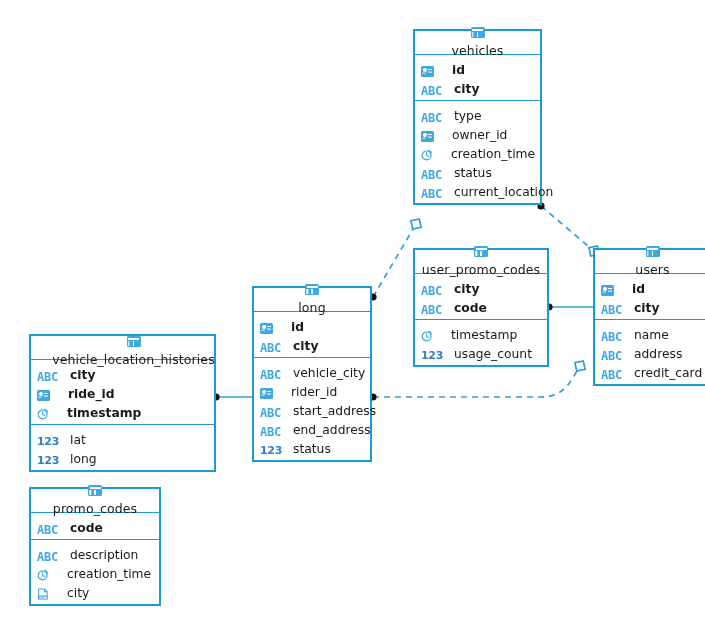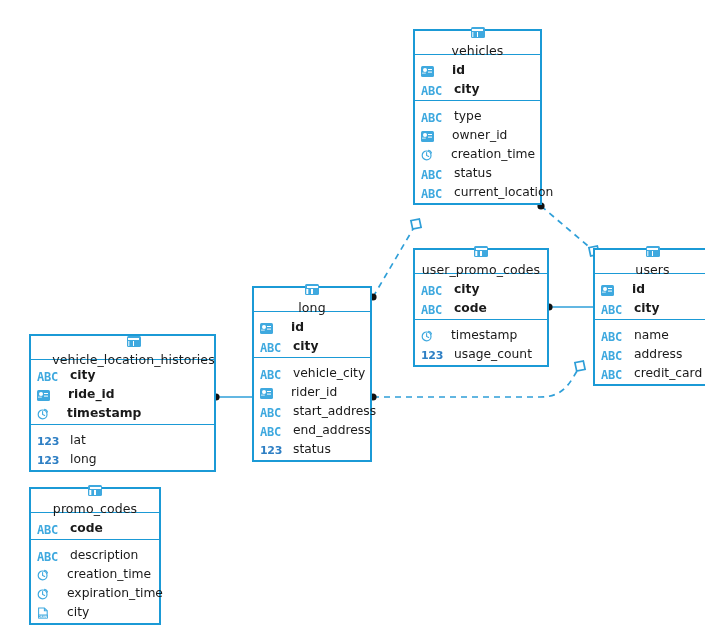--- a/index.html
+++ b/index.html
@@ -321,30 +321,20 @@
             <span class="ic ic-clock">
               <svg width="12" height="12" viewBox="0 0 12 12">
                 <circle cx="5.6" cy="6.4" r="4.4" fill="none" stroke="#3fa9df" stroke-width="1.2"></circle>
                 <path d="M5.6 3.6 L5.6 6.4 L7.7 7.4" fill="none" stroke="#3fa9df" stroke-width="1.1" stroke-linecap="round"></path>
                 <path d="M7.6 1.4 q2.3 .5 2.9 2.6" fill="none" stroke="#3fa9df" stroke-width="1.1" stroke-linecap="round"></path>
               </svg>
             </span>
             <span class="fname">creation_time</span>
           </div>
           <div class="row">
-            <span class="ic ic-clock">
-              <svg width="12" height="12" viewBox="0 0 12 12">
-                <circle cx="5.6" cy="6.4" r="4.4" fill="none" stroke="#3fa9df" stroke-width="1.2"></circle>
-                <path d="M5.6 3.6 L5.6 6.4 L7.7 7.4" fill="none" stroke="#3fa9df" stroke-width="1.1" stroke-linecap="round"></path>
-                <path d="M7.6 1.4 q2.3 .5 2.9 2.6" fill="none" stroke="#3fa9df" stroke-width="1.1" stroke-linecap="round"></path>
-              </svg>
-            </span>
-            <span class="fname">expiration_time</span>
-          </div>
-          <div class="row">
             <span class="ic ic-json">
               <svg width="12" height="12" viewBox="0 0 12 12">
                 <path d="M1.6 1 H7.4 L10.2 3.7 V11 H1.6 Z" fill="#ffffff" stroke="#3fa9df" stroke-width="1.05"></path>
                 <path d="M7.4 1 V3.7 H10.2" fill="none" stroke="#3fa9df" stroke-width="1.05"></path>
                 <rect x="1.1" y="7.6" width="9.6" height="3.6" rx="0.5" fill="#3fa9df"></rect>
                 <text x="5.9" y="10.6" font-size="3.4" font-family="DejaVu Sans Mono, monospace" fill="#ffffff" text-anchor="middle" font-weight="bold">JSON</text>
               </svg>
             </span>
             <span class="fname">city</span>
           </div>

